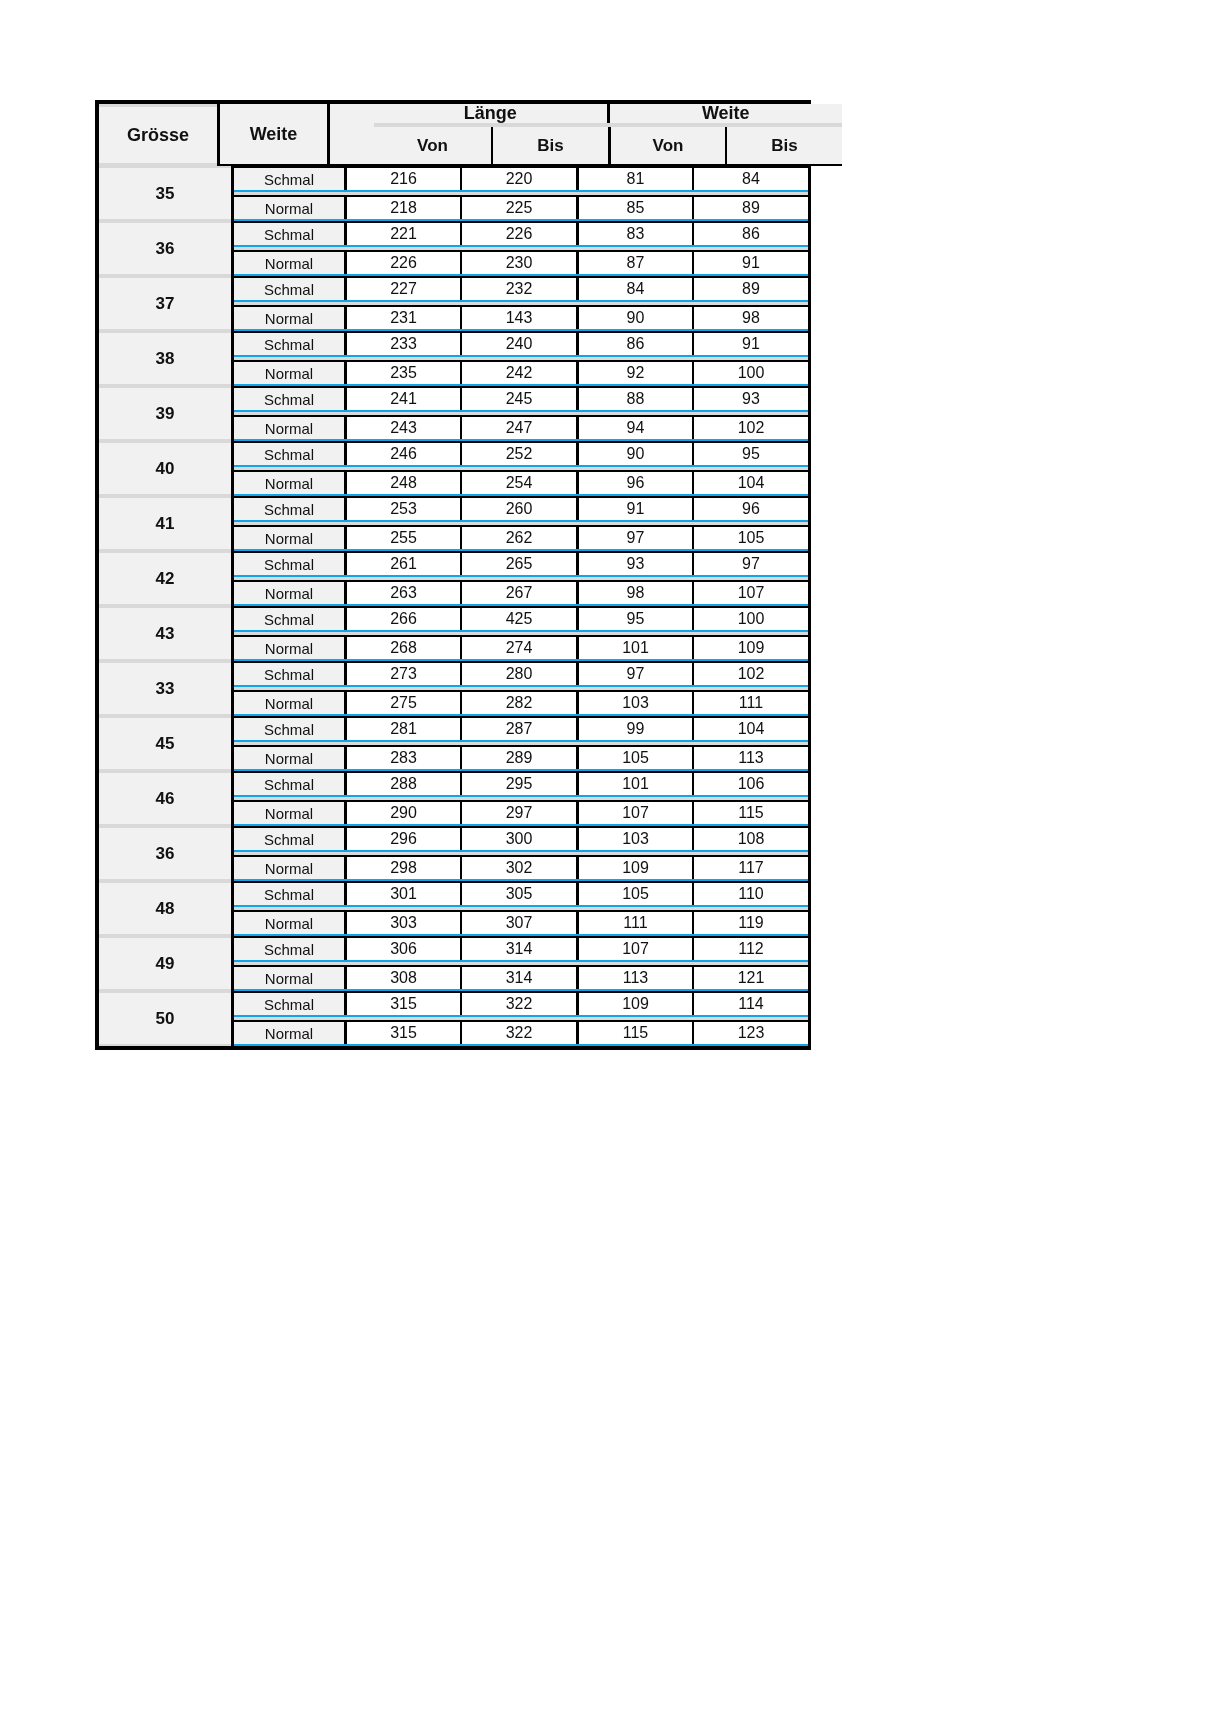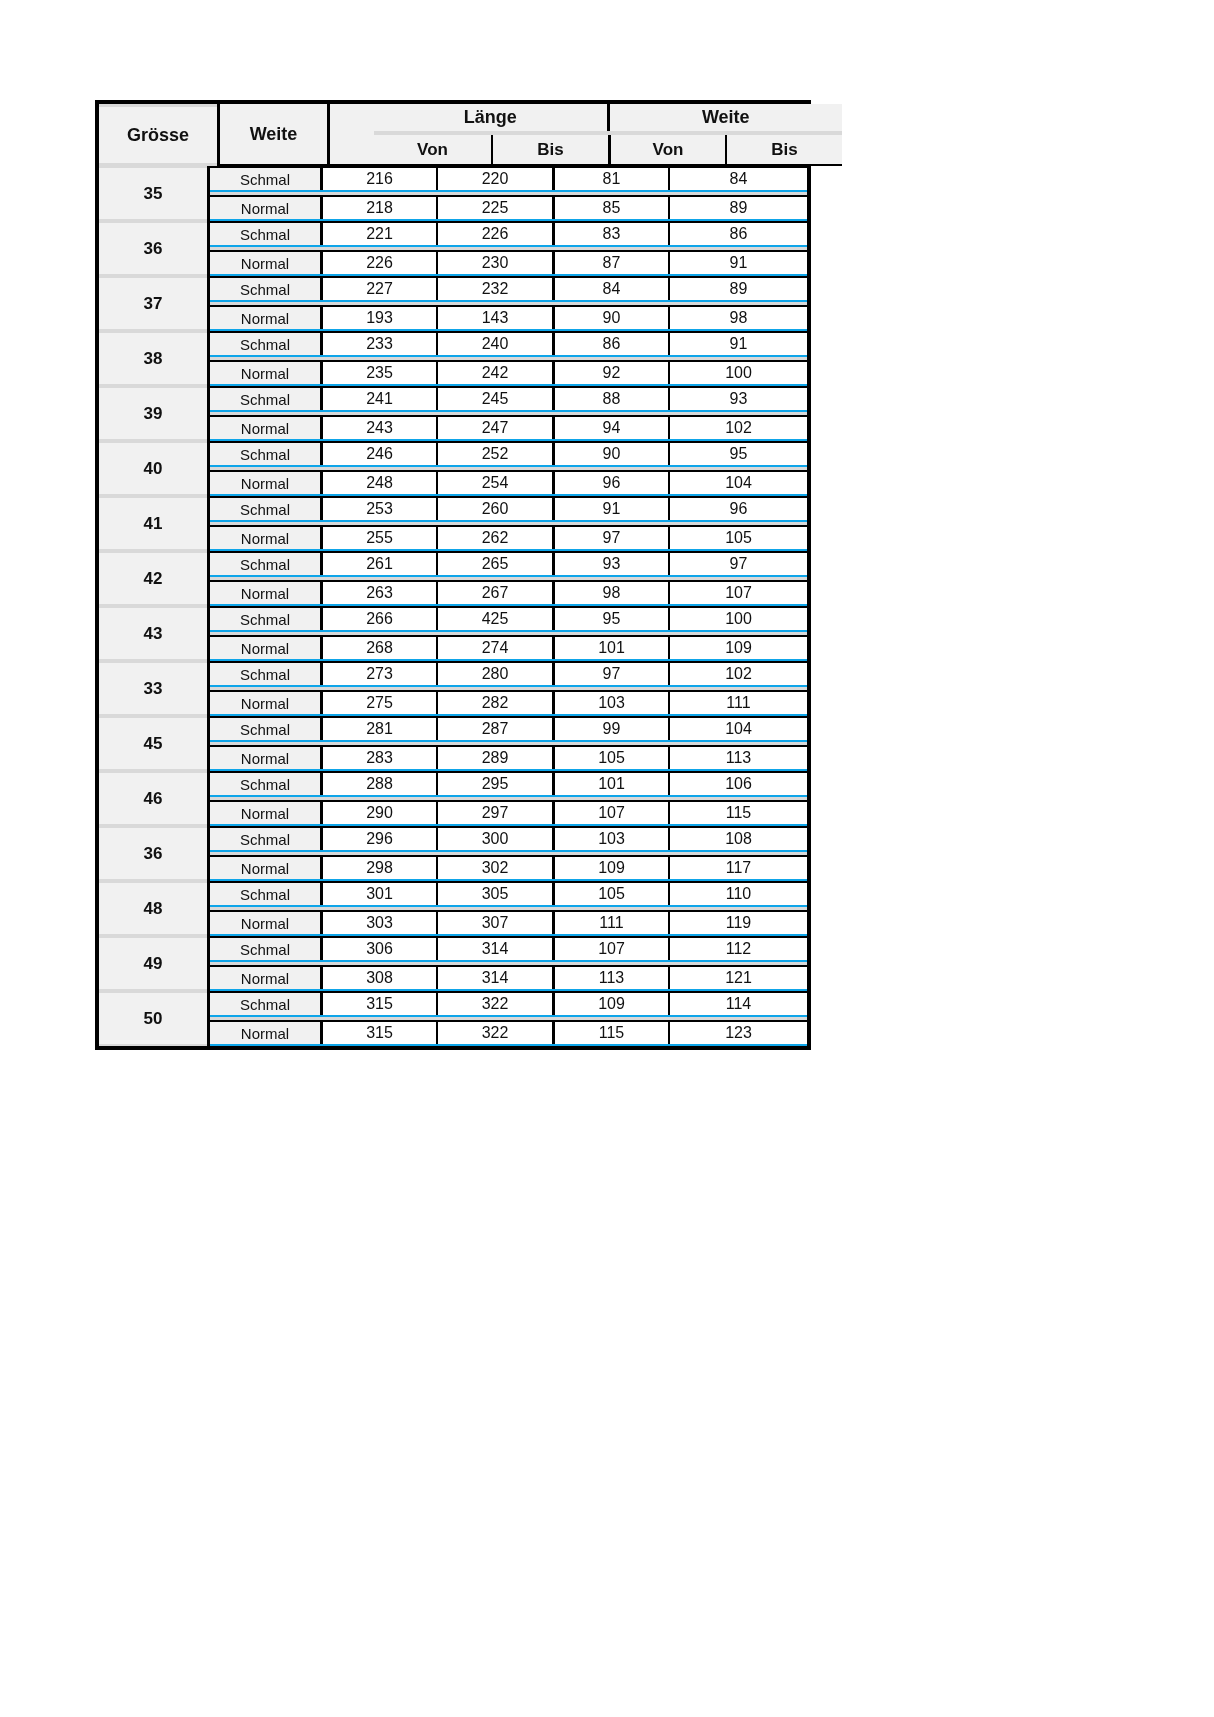--- a/index.html
+++ b/index.html
@@ -29,39 +29,39 @@
     flex: 1; display: flex; border-left: 3px solid #000; border-bottom: 2px solid #000;
     background: #f1f1f1;
     gap: 44px;
   }
   .h-weitecol {
     width: 110px; flex-shrink: 0; border-right: 3px solid #000;
     display: flex; align-items: center; justify-content: center;
     font-weight: bold; font-size: 18px; background: #f1f1f1;
   }
   .h-groups { flex: 1; display: flex; flex-direction: column; }
-  .h-top { display: flex; height: 27px; }
+  .h-top { display: flex; height: 19px; }
   .h-top-cell {
     flex: 1; display: flex; align-items: center; justify-content: center;
     font-weight: bold; font-size: 18px;
   }
   .h-top-cell.sep { border-left: 3px solid #000; }
   .h-gray { height: 4px; background: #d9d9d9; }
   .h-bottom { display: flex; flex: 1; }
   .h-bottom-cell {
     width: 117px; display: flex; align-items: center; justify-content: center;
     font-weight: bold; font-size: 17px; border-left: 2px solid #000;
   }
   .h-bottom-cell:first-child { border-left: none; }
   .h-bottom-cell.sep { border-left: 3px solid #000; }
   .h-bottom-cell:last-child { flex: 1; }
 
   
   .group { display: flex; align-items: stretch; }
-  .gcol { width: 108px; flex-shrink: 0; background: #d9d9d9; display: flex; }
+  .gcol { width: 132px; flex-shrink: 0; background: #d9d9d9; display: flex; }
   .gcell {
     flex: 1; margin: 2px 0; background: #f1f1f1;
     display: flex; align-items: center; justify-content: center;
     font-weight: bold; font-size: 17px;
   }
   .grows { flex: 1; border-left: 3px solid #000; }
   .row { display: flex; border-top: 2px solid #000; border-bottom: 2px solid #0ea5e9; height: 26px; }
   .gap { height: 3px; background: #d9d9d9; }
   .cell {
     display: flex; align-items: center; justify-content: center;
@@ -157,21 +157,21 @@
       <div class="row">
         <div class="cell label">Schmal</div>
         <div class="cell num sep">227</div>
         <div class="cell num">232</div>
         <div class="cell num sep">84</div>
         <div class="cell num">89</div>
       </div>
       <div class="gap"></div>
       <div class="row">
         <div class="cell label">Normal</div>
-        <div class="cell num sep">193</div>
+        <div class="cell num sep">231</div>
         <div class="cell num">143</div>
         <div class="cell num sep">90</div>
         <div class="cell num">98</div>
       </div>
     </div>
   </div>
 
   <div class="group">
     <div class="gcol">
       <div class="gcell">38</div>

